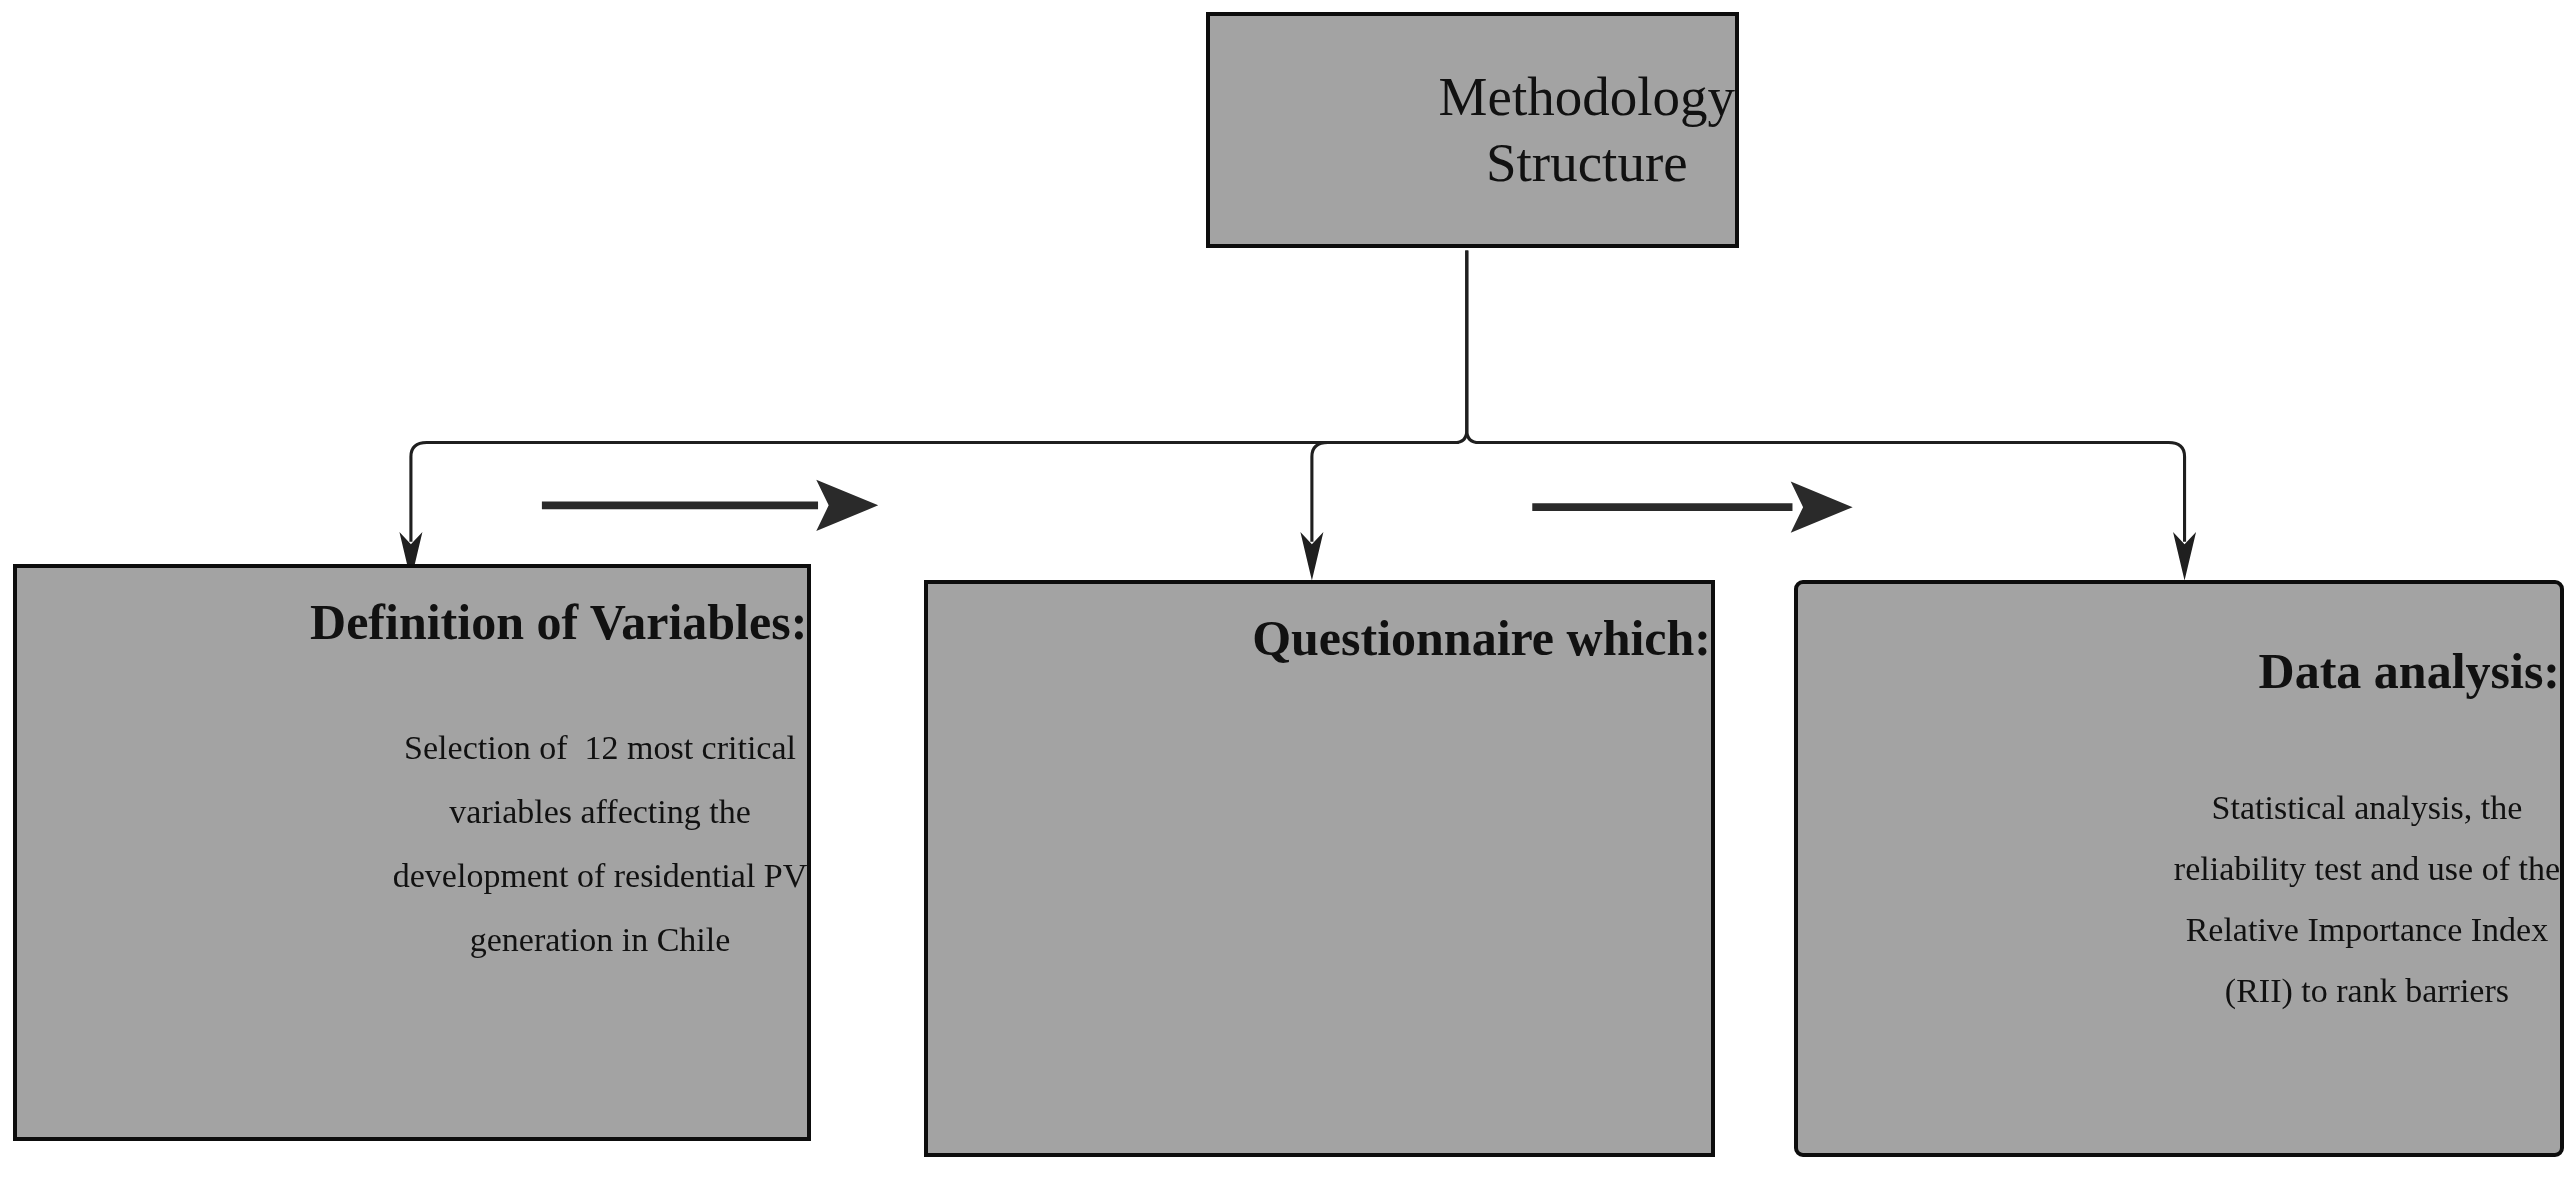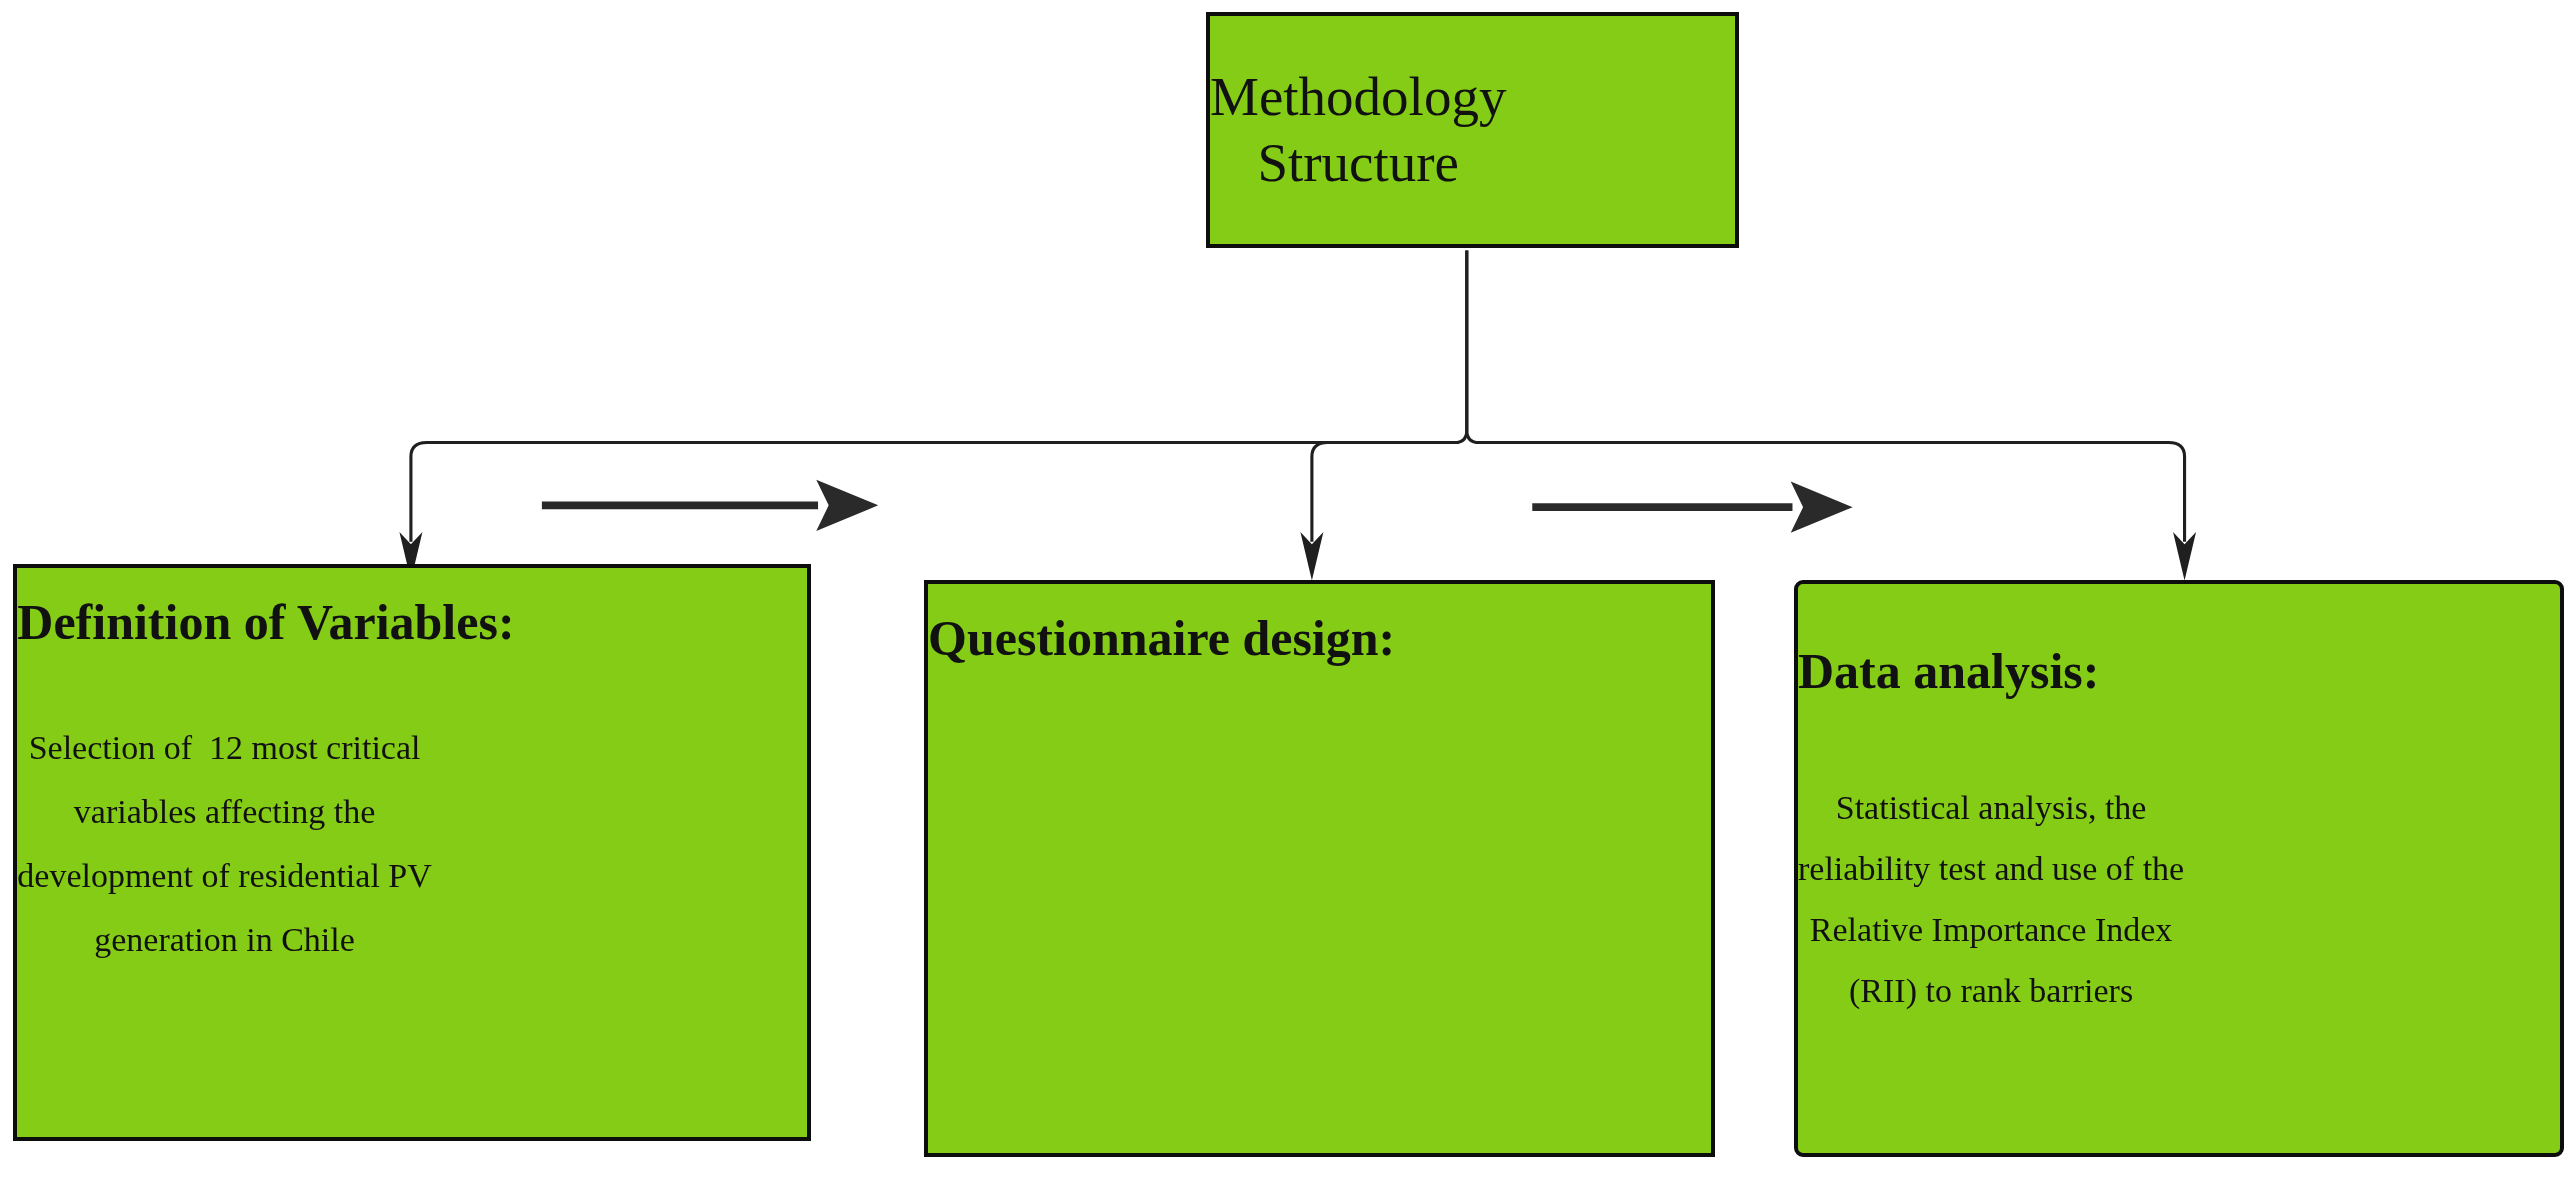--- a/index.html
+++ b/index.html
@@ -19,25 +19,25 @@
   #connectors {
     position: absolute;
     left: 0;
     top: 0;
     width: 2576px;
     height: 1178px;
   }
   .node-box {
     position: absolute;
     border: 4.4px solid #0d0d0d;
-    background: #84cc16;
+    background: #a3a3a3;
     box-sizing: border-box;
     display: flex;
     flex-direction: column;
-    align-items: flex-start;
+    align-items: flex-end;
   }
   #root-box {
     left: 1206px;
     top: 12.4px;
     width: 533px;
     height: 236px;
     justify-content: center;
   }
   .root-label {
     font-size: 55px;
@@ -121,21 +121,21 @@
 
   <div class="node-box" id="box-definition">
     <div class="node-heading">Definition of Variables:</div>
     <div class="node-body">Selection of  12 most critical
 variables affecting the
 development of residential PV
 generation in Chile</div>
   </div>
 
   <div class="node-box" id="box-questionnaire">
-    <div class="node-heading">Questionnaire design:</div>
+    <div class="node-heading">Questionnaire which:</div>
   </div>
 
   <div class="node-box" id="box-data-analysis">
     <div class="node-heading">Data analysis:</div>
     <div class="node-body">Statistical analysis, the
 reliability test and use of the
 Relative Importance Index
 (RII) to rank barriers</div>
   </div>
 

